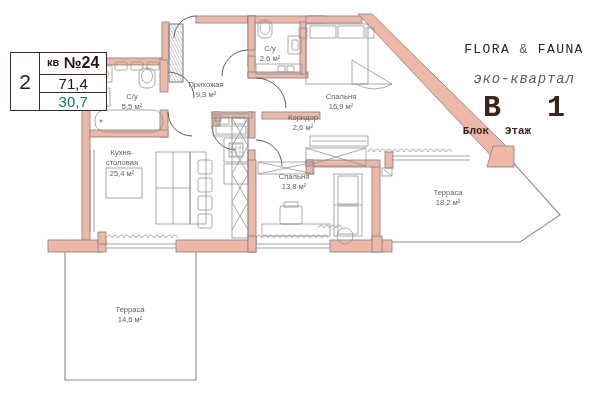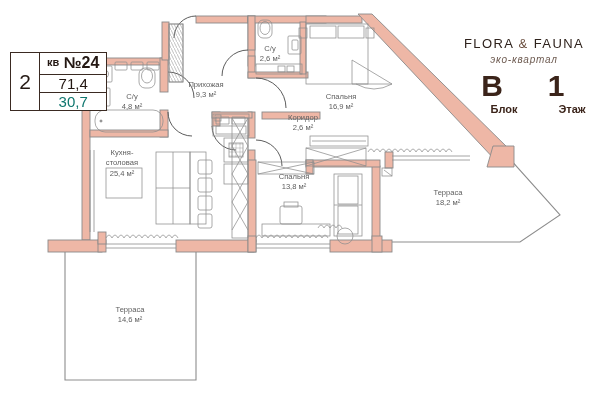--- a/index.html
+++ b/index.html
@@ -16,28 +16,28 @@
   .ib-right{display:flex;flex-direction:column;}
   .ib-top{padding:1px 7px 2px 7px;border-bottom:1.6px solid #3a2a22;
           font-size:16px;font-weight:bold;color:#241813;white-space:nowrap;
           text-align:left;}
   .ib-r2{padding:0px 8px;border-bottom:1.6px solid #3a2a22;font-size:15px;
          color:#241813;text-align:center;}
   .ib-r3{padding:0px 8px;font-size:15px;color:#0f766e;text-align:center;}
   .ib-top .kv{font-size:11px;font-weight:bold;vertical-align:2px;}
 
   
-  .brand{position:absolute;left:455px;top:36px;width:138px;text-align:center;}
+  .brand{position:absolute;left:455px;top:42px;width:138px;text-align:center;font-family:Liberation Mono, monospace;}
   .brand-name{font-size:13px;letter-spacing:1.4px;color:#2e221c;white-space:nowrap;}
   .brand-amp{color:#6b4f3f;}
-  .brand-sub{font-size:10px;font-style:italic;letter-spacing:.8px;
-             color:#6d5a50;margin-top:3px;}
+  .brand-sub{font-size:14px;font-style:italic;letter-spacing:.8px;
+             color:#6d5a50;margin-top:14px;}
   .brand-big{margin-top:6px;display:flex;justify-content:center;gap:22px;
              font-size:30px;font-weight:bold;color:#3b241a;line-height:1;}
-  .brand-lbl{margin-top:2px;display:flex;justify-content:flex-end;gap:26px;
+  .brand-lbl{margin-top:2px;display:flex;justify-content:flex-start;gap:0;
              font-size:11px;font-weight:bold;color:#3b241a;}
   .brand-lbl span{width:42px;text-align:center;}
   .brand-big span{width:42px;text-align:center;}
 
   
   .rlabel{position:absolute;text-align:center;color:#5d5d5d;
           font-size:7.6px;line-height:1.35;white-space:nowrap;}
 </style>
 </head>
 <body>
@@ -258,21 +258,21 @@
       <span>1</span>
     </div>
     <div class="brand-lbl">
       <span>Блок</span>
       <span>Этаж</span>
     </div>
   </div>
 
   <div class="rlabel" style="left:100px;top:92px;width:64px;">
     <div>С/у</div>
-    <div>4,8 м²</div>
+    <div>5,5 м²</div>
   </div>
 
   <div class="rlabel" style="left:166px;top:80px;width:80px;">
     <div>Прихожая</div>
     <div>9,3 м²</div>
   </div>
 
   <div class="rlabel" style="left:240px;top:44px;width:60px;">
     <div>С/у</div>
     <div>2,6 м²</div>

